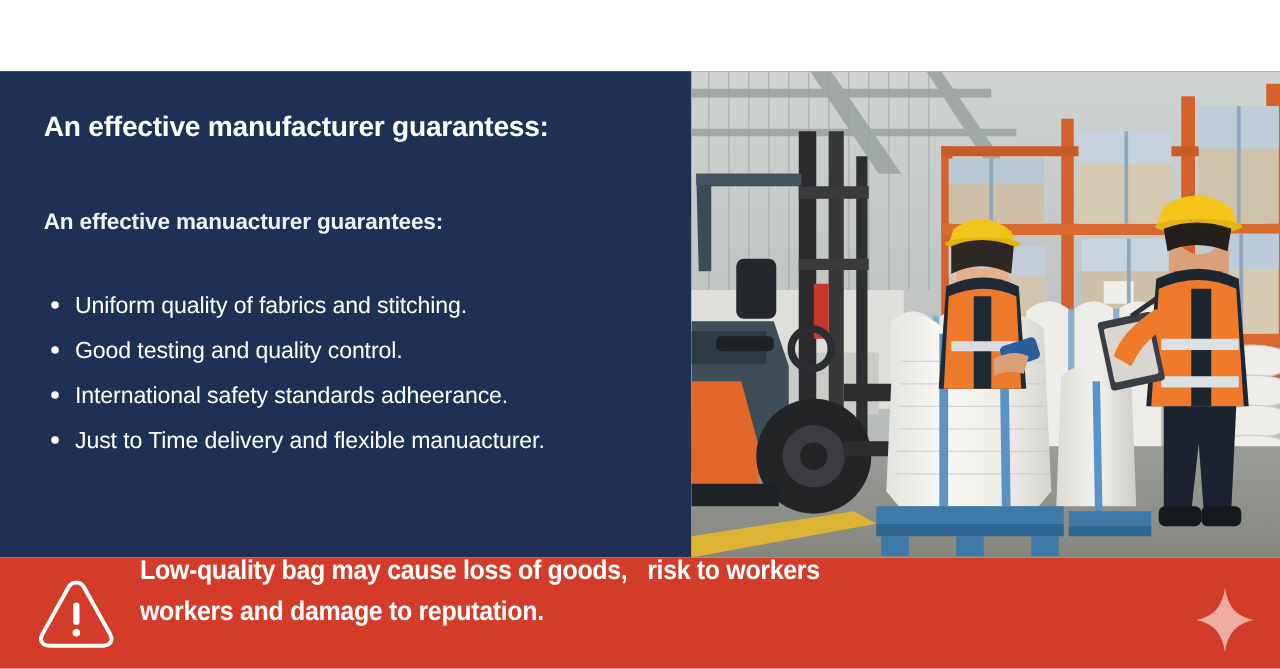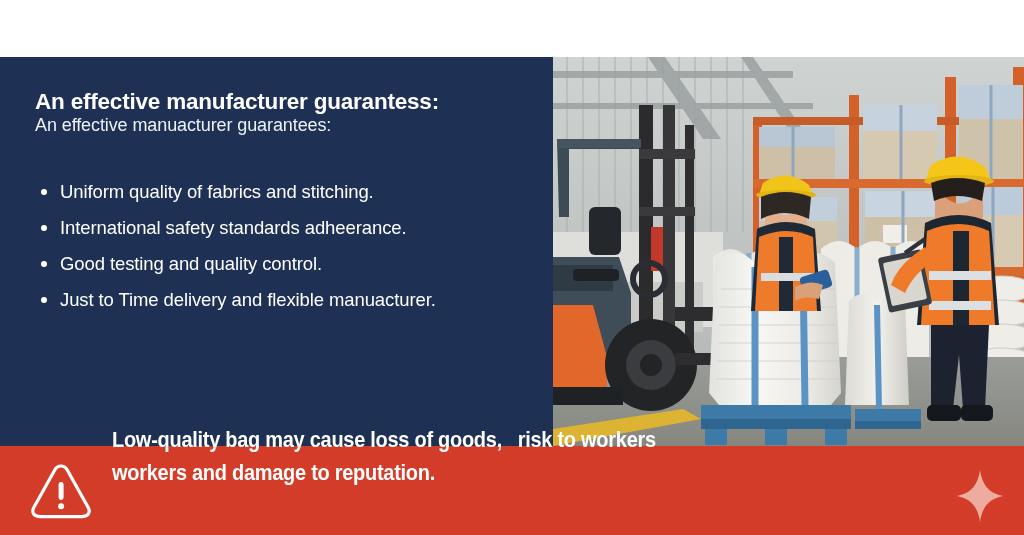--- a/index.html
+++ b/index.html
@@ -31,22 +31,23 @@
   }
   .heading {
     font-size:22.5px;
     font-weight:bold;
     color:#ffffff;
     letter-spacing:-0.2px;
     line-height:1.2;
     white-space:nowrap;
   }
   .subheading {
+    margin-top:52px;
     font-size:18px;
-    font-weight:normal;
+    font-weight:bold;
     color:#eef1f6;
     letter-spacing:-0.1px;
     line-height:1.2;
     white-space:nowrap;
   }
   .bullet-list {
     margin-top:37px;
     list-style:none;
   }
   .bullet-item {
@@ -79,21 +80,21 @@
   .warning-banner {
     position:absolute; left:0; top:446px;
     width:1024px; height:89px;
     background:#d43c2a;
   }
   .warn-icon {
     position:absolute; left:28px; top:461px;
     width:66px; height:60px;
   }
   .warn-text {
-    position:absolute; left:112px; top:424px;
+    position:absolute; left:112px; top:440px;
     width:800px;
   }
   .warn-line {
     font-size:21.5px;
     font-weight:bold;
     color:#ffffff;
     line-height:33px;
     letter-spacing:-0.3px;
     transform:scaleX(0.93);
     transform-origin:left center;
@@ -114,25 +115,25 @@
   <div class="navy-panel">
     <div class="heading">An effective manufacturer guarantess:</div>
     <div class="subheading">An effective manuacturer guarantees:</div>
     <ul class="bullet-list">
       <li class="bullet-item">
         <span class="bullet-dot"></span>
         <span>Uniform quality of fabrics and stitching.</span>
       </li>
       <li class="bullet-item">
         <span class="bullet-dot"></span>
-        <span>International safety standards adheerance.</span>
+        <span>Good testing and quality control.</span>
       </li>
       <li class="bullet-item">
         <span class="bullet-dot"></span>
-        <span>Good testing and quality control.</span>
+        <span>International safety standards adheerance.</span>
       </li>
       <li class="bullet-item">
         <span class="bullet-dot"></span>
         <span>Just to Time delivery and flexible manuacturer.</span>
       </li>
     </ul>
   </div>
 
   <div class="photo">
     <svg viewBox="0 0 471 389" xmlns="http://www.w3.org/2000/svg" role="img">

